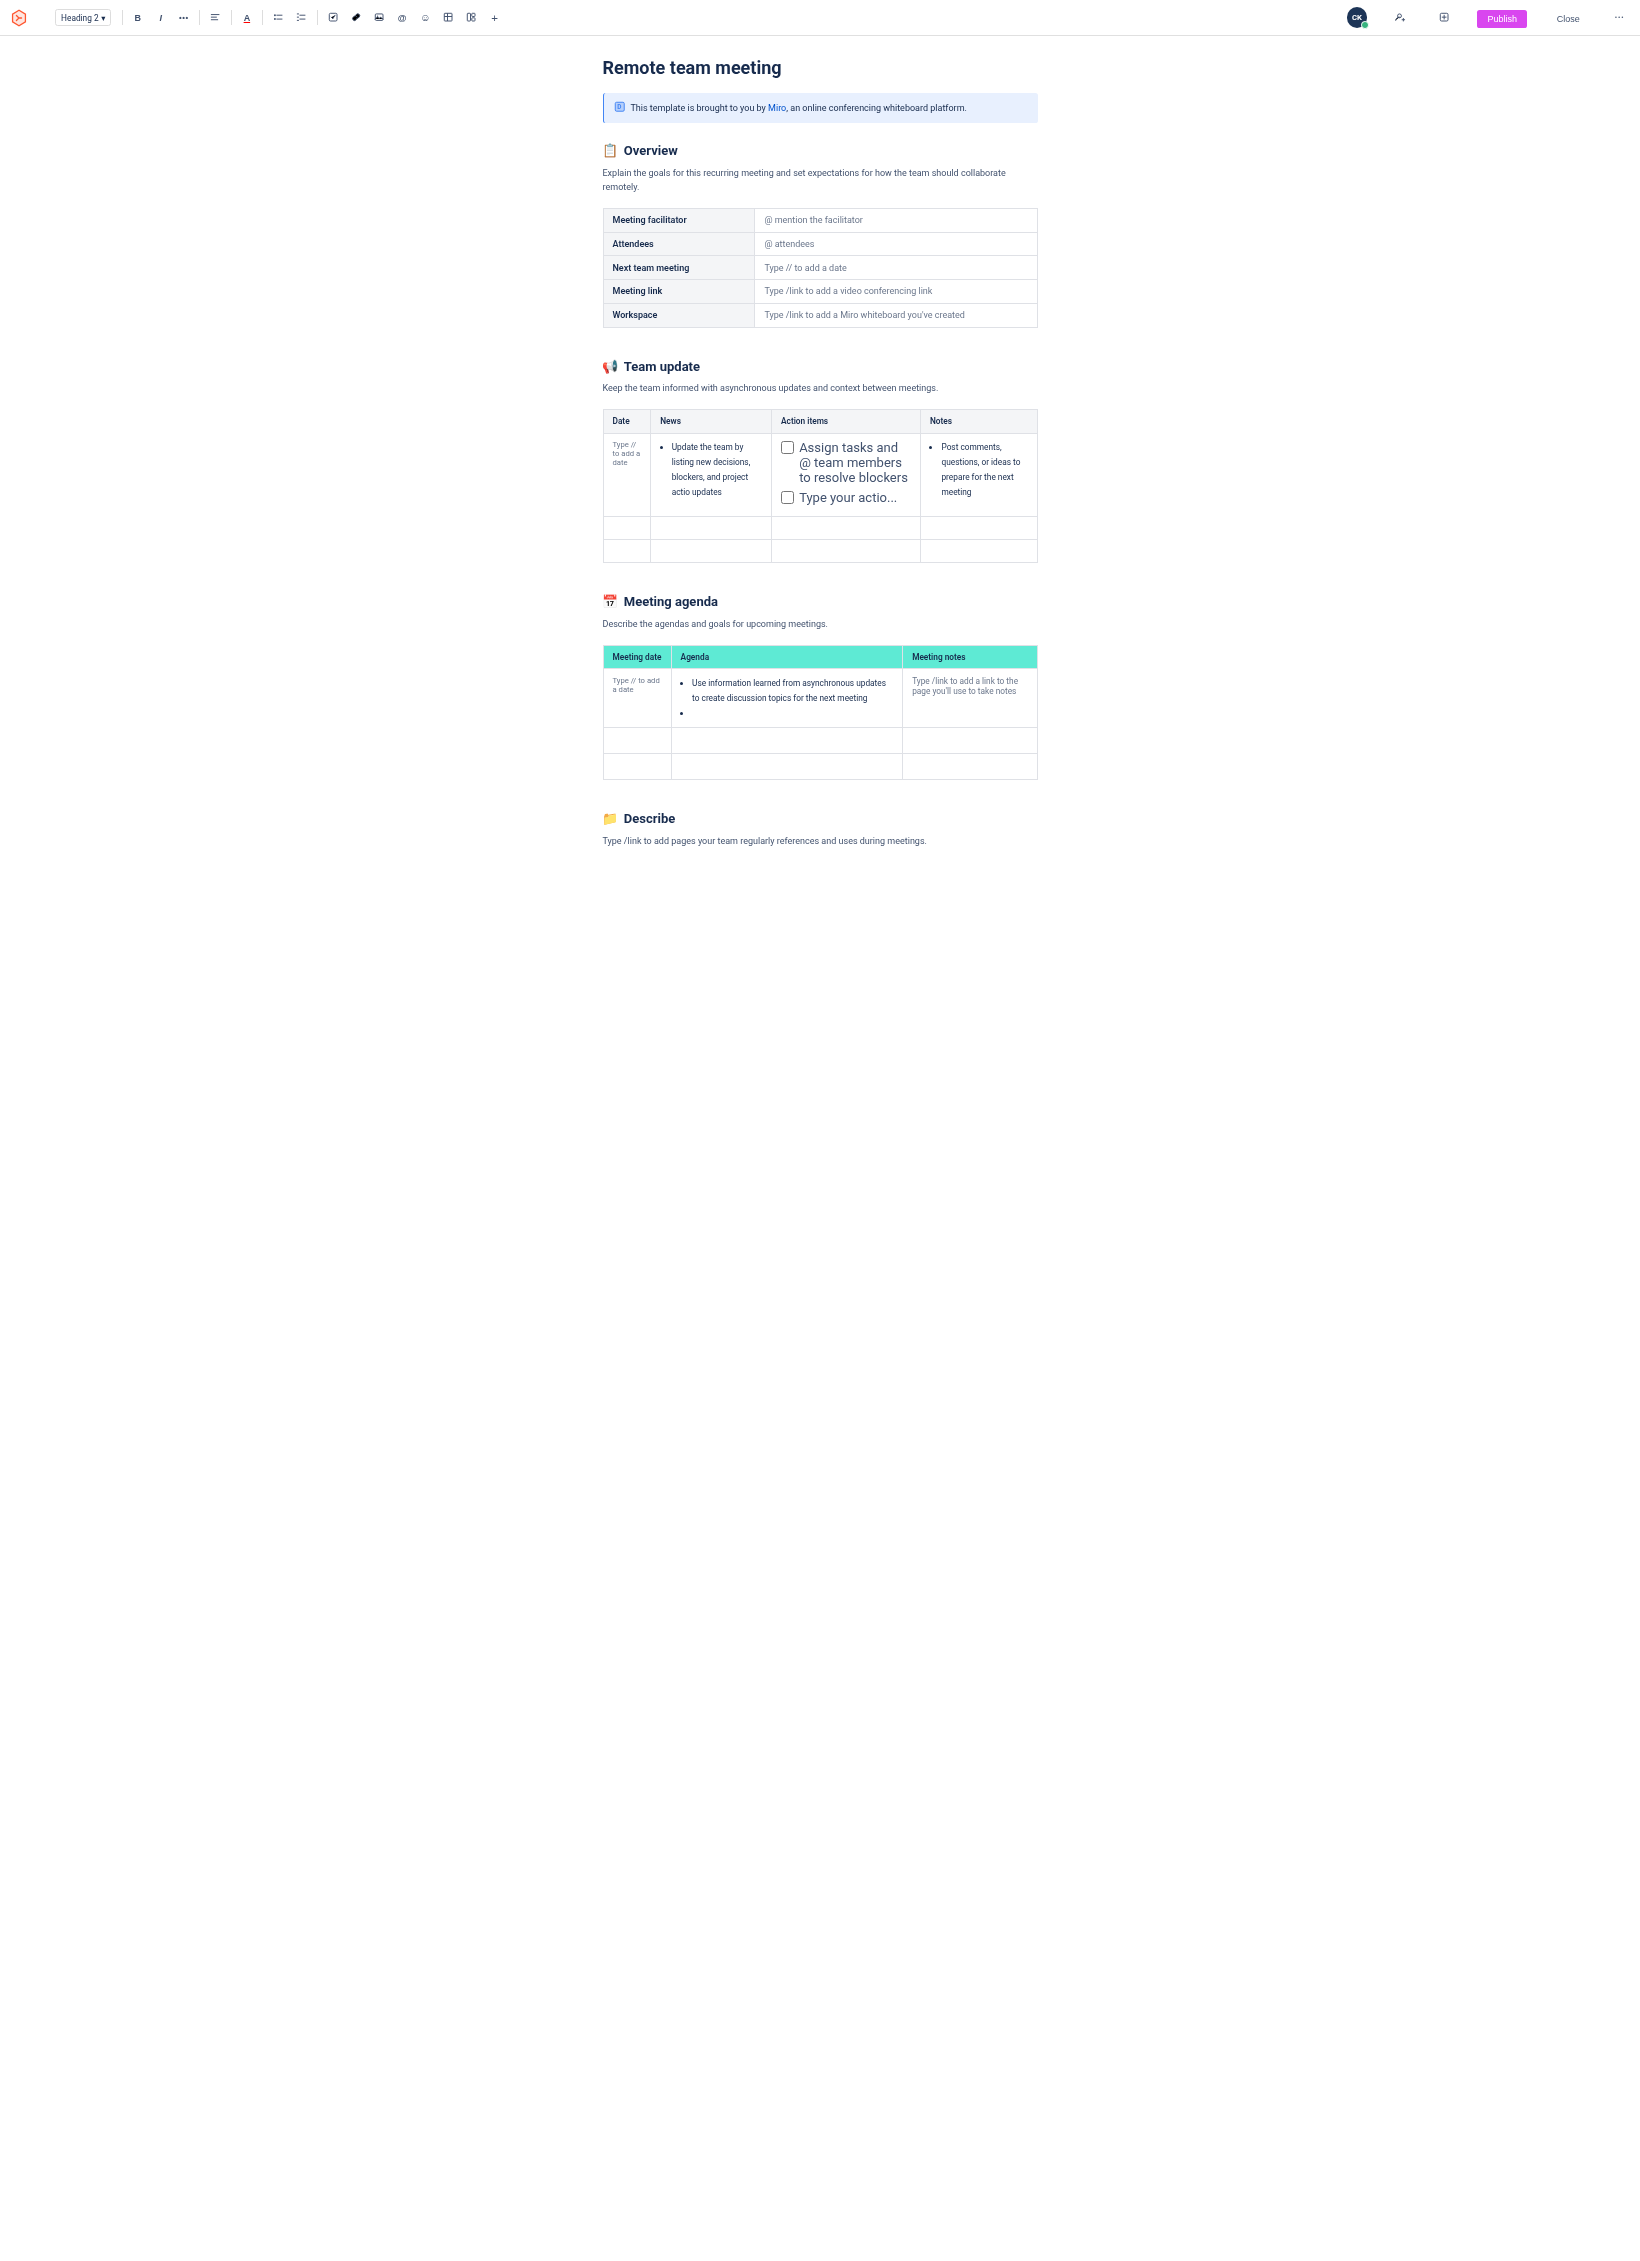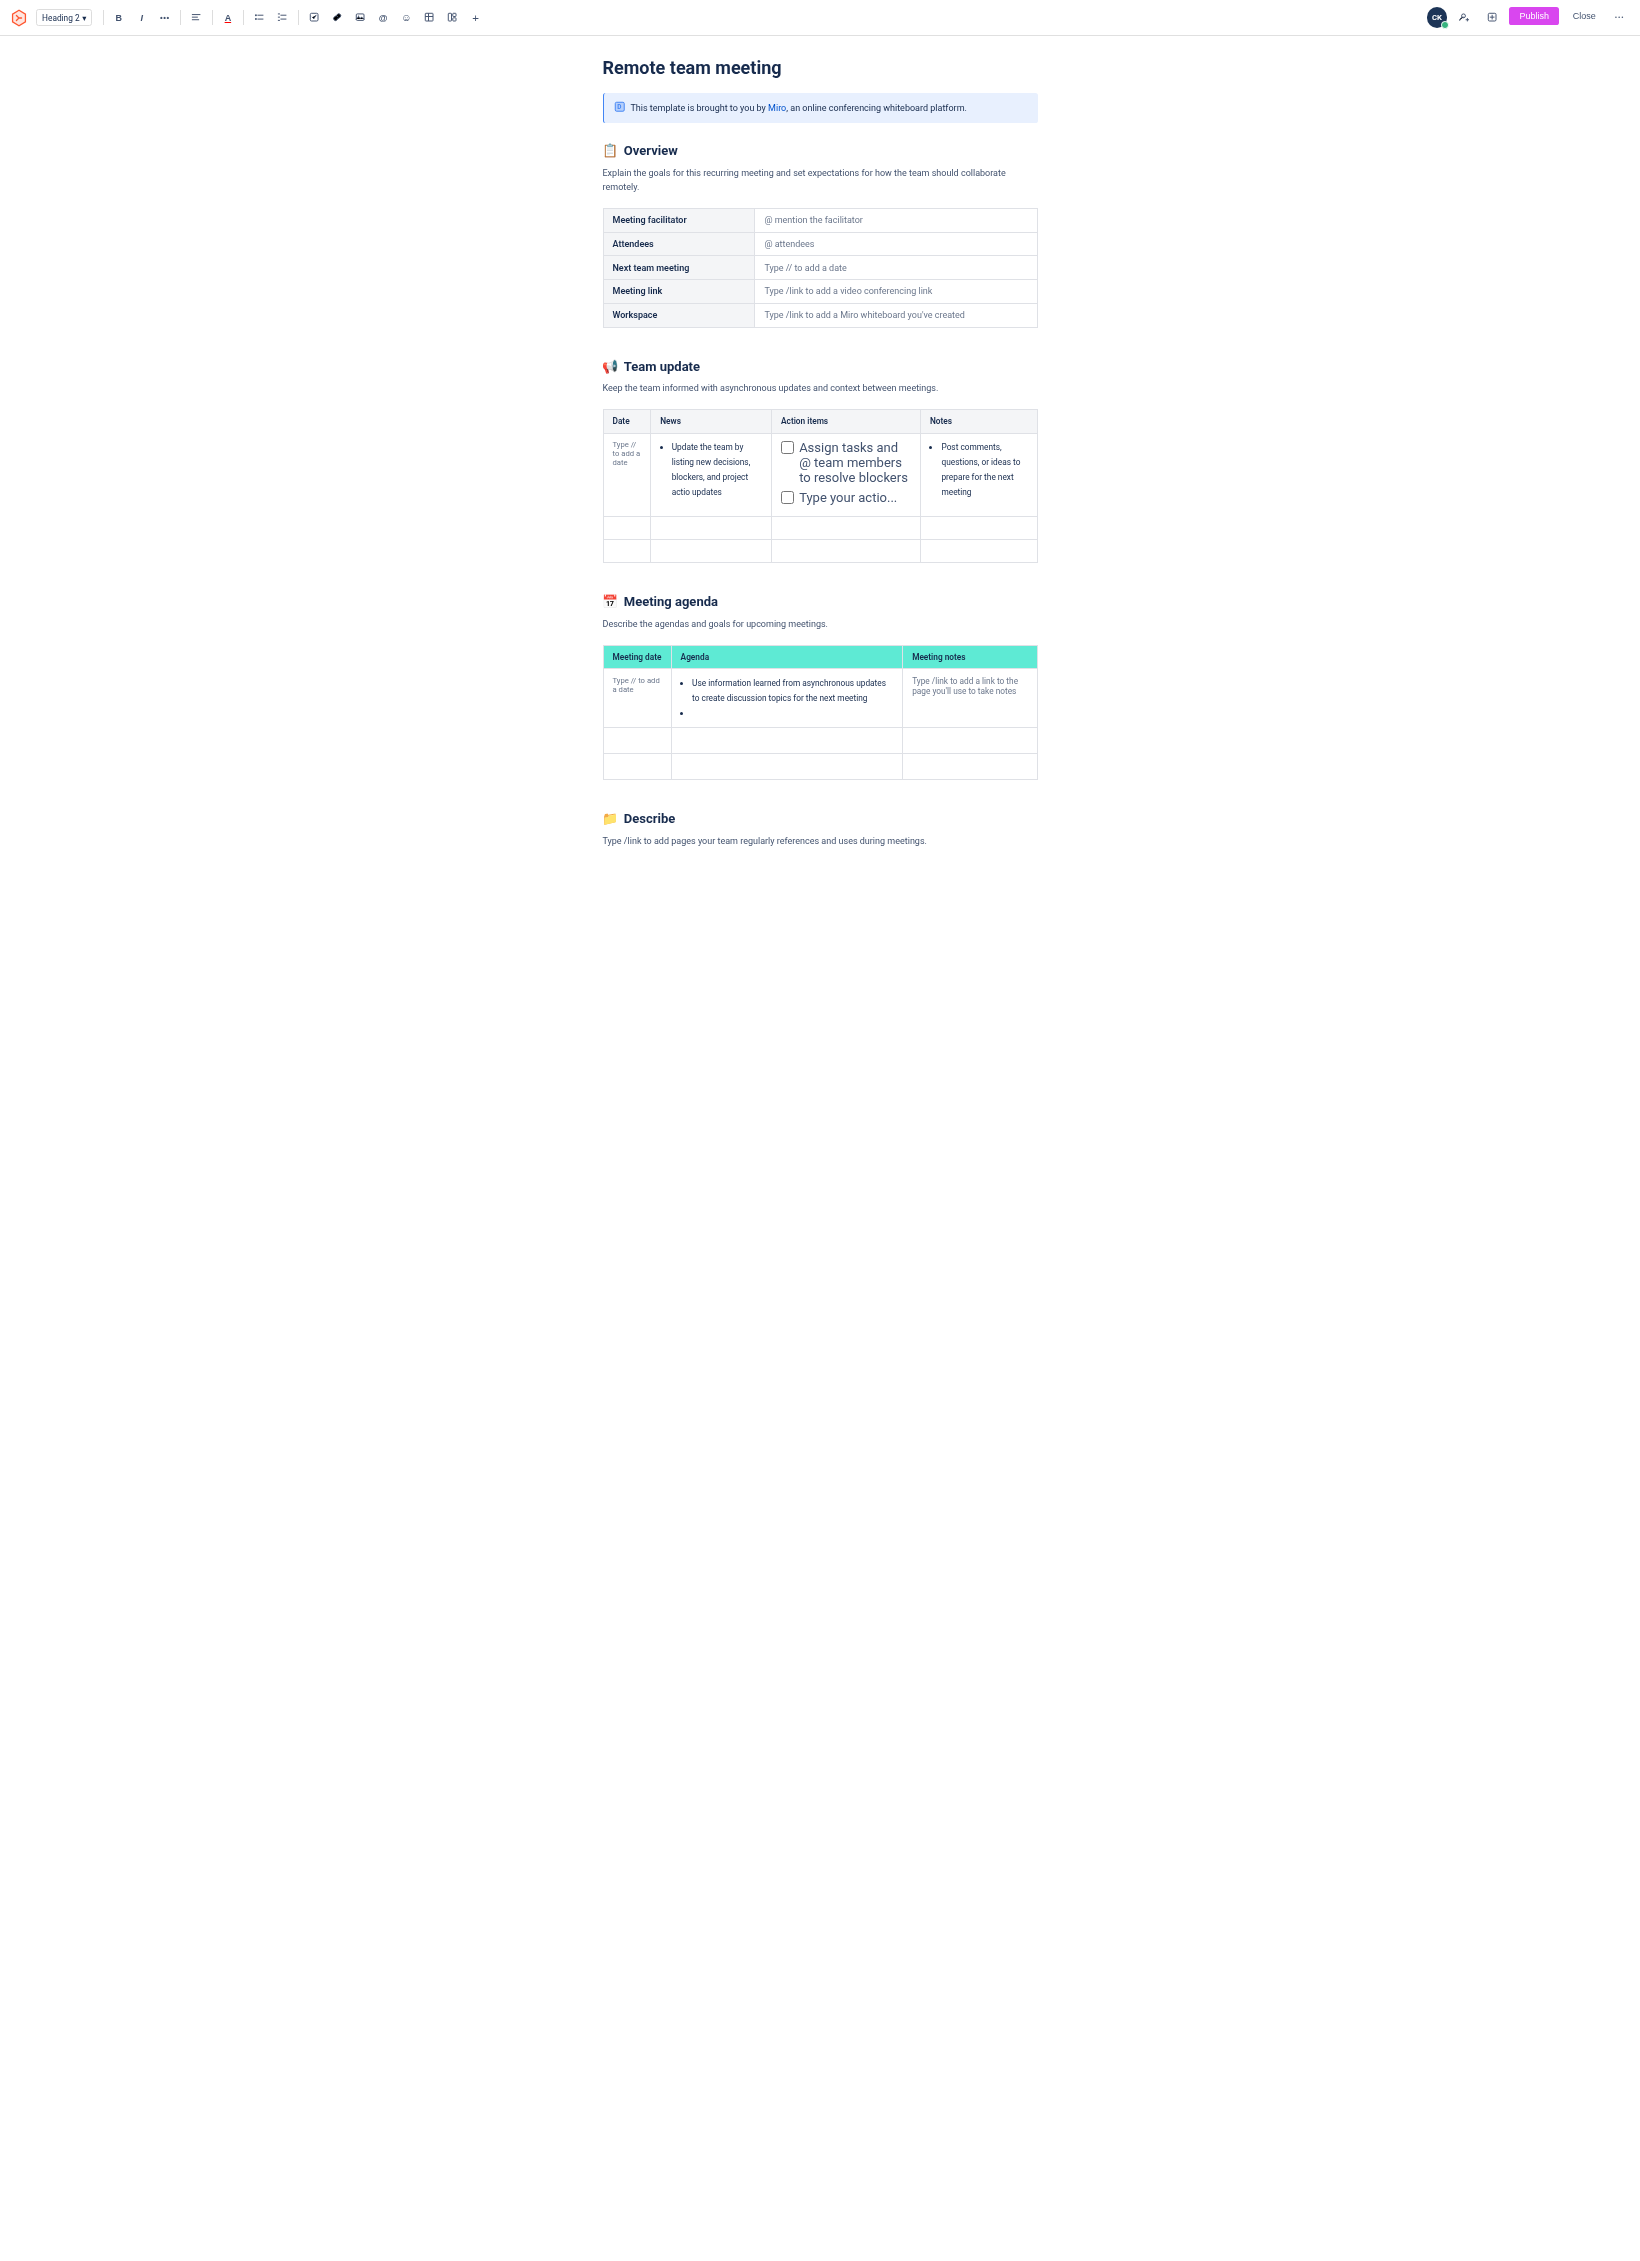--- a/index.html
+++ b/index.html
@@ -34,20 +34,21 @@
       align-items: flex-end;
       gap: 2.6px;
       padding: 2.6px 5.1px;
       border: 0.6px solid #ddd;
       border-radius: 2.6px;
       cursor: pointer;
       font-size: 8.3px;
       color: #172b4d;
       background: #fff;
       margin-right: 5.1px;
+      margin-left: 19px;
     }
     .toolbar-divider {
       width: 0.6px;
       height: 15.4px;
       background: #ddd;
       margin: 0 2.6px;
     }
     .toolbar-btn {
       display: flex;
       align-items: center;
@@ -58,22 +59,22 @@
       background: none;
       cursor: pointer;
       border-radius: 2.6px;
       font-size: 9px;
       color: #42526e;
       font-weight: bold;
     }
     .toolbar-right {
       margin-left: auto;
       display: flex;
-      align-items: flex-start;
-      gap: 7px;
+      align-items: flex-end;
+      gap: 23px;
     }
     .avatar {
       width: 20.5px;
       height: 20.5px;
       border-radius: 50%;
       background: #1d3557;
       display: flex;
       align-items: center;
       justify-content: center;
       color: white;

